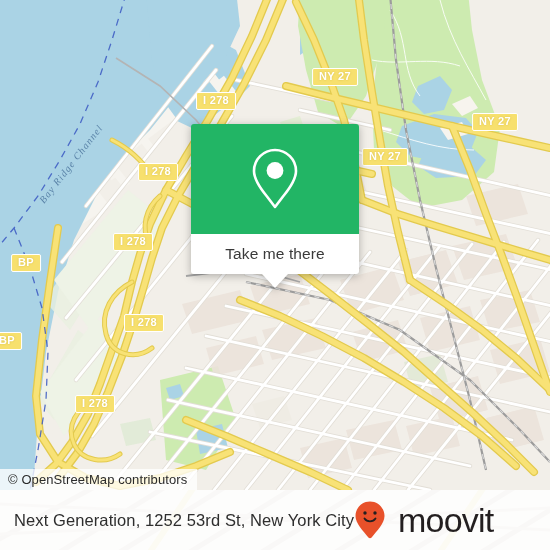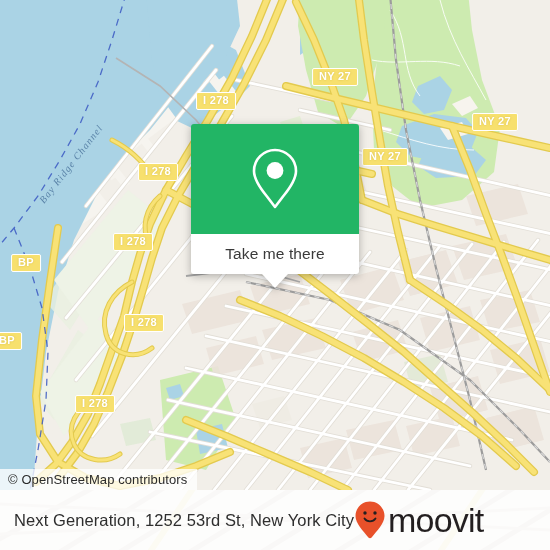--- a/index.html
+++ b/index.html
@@ -107,21 +107,21 @@
   }
   #footer-title {
     font-size: 16.5px;
     color: #2e2e2e;
     letter-spacing: 0.1px;
     white-space: nowrap;
   }
   #brand {
     display: flex;
     align-items: center;
-    gap: 2px;
+    gap: 12px;
   }
   #brand-wordmark {
     font-size: 34px;
     font-weight: 500;
     color: #231f20;
     letter-spacing: -0.8px;
     line-height: 1;
     font-family: "Liberation Sans", sans-serif;
   }
 </style>

